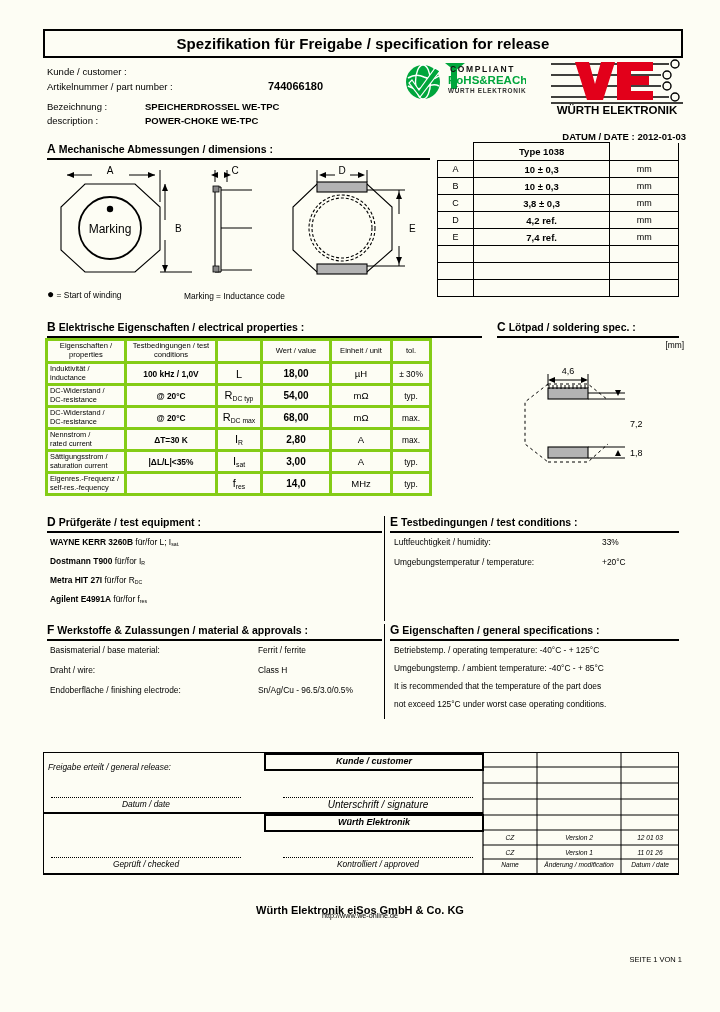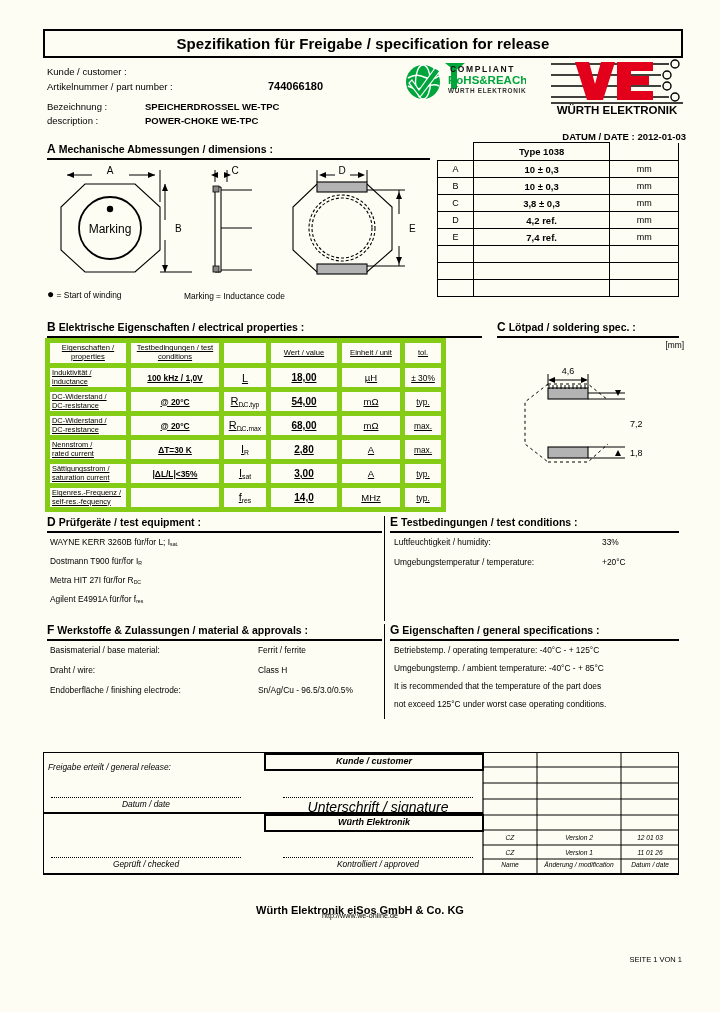--- a/index.html
+++ b/index.html
@@ -38,30 +38,30 @@
   .dimtbl{position:absolute;left:437px;top:142px;width:242px;font-size:9px;}
   .dimtbl td{border:1px solid #000;height:14px;text-align:center;}
   .dimtbl .hd{font-weight:bold;font-size:9.5px;height:15px;}
   .dimtbl .c1{width:30px;}
   .dimtbl .c2{width:122px;font-weight:bold;font-size:9.5px;}
   .dimtbl .c3{width:60px;}
   .dimtbl .nb{border-left:none;border-top:none;border-bottom:none;}
 
   
   .eltbl{position:absolute;left:45px;top:338px;font-size:7.4px;border:1px solid #000;}
-  .eltbl td{border:5px solid #84cc16;padding:0 2px;height:19px;vertical-align:middle;text-decoration:underline;}
+  .eltbl td{border:3px solid #84cc16;padding:0 2px;height:19px;vertical-align:middle;}
   .e-prop{width:72px;line-height:1.12;}
   .e-cond{width:84px;text-align:center;font-weight:bold;font-size:8.4px;}
   .e-sym{width:38px;text-align:center;font-size:11px;}
   .e-val{width:62px;text-align:center;font-weight:bold;font-size:10px;}
   .e-unit{width:54px;text-align:center;font-size:9.5px;}
   .e-tol{width:32px;text-align:center;font-size:8.4px;margin-left:8px;}
   .eltbl .hrow td{font-weight:normal;text-align:center;font-size:7.6px;line-height:1.15;height:20px;}
   sub{font-size:.62em;vertical-align:-.28em;}
-  .b{font-weight:normal;}
+  .b{font-weight:bold;}
 
   
   .relblk{position:absolute;left:43px;top:752px;width:600px;height:124px;font-style:italic;}
   .dotted{border-bottom:1px dotted #000;}
 
   .footer-name{position:absolute;width:720px;top:881px;text-align:center;
     font-size:11px;font-weight:bold;margin-top:23px;}
   .footer-addr{position:absolute;width:720px;top:897px;text-align:center;font-size:7.2px;}
   .footer-url{position:absolute;width:720px;top:911px;text-align:center;font-size:7.2px;}
   .seite{position:absolute;right:38px;top:955px;font-size:7.5px;}
@@ -440,21 +440,21 @@
       </g>
     </svg>
 
     <div style="position:absolute;left:5px;top:10px;font-size:8.4px">Freigabe erteilt / general release:</div>
     <div style="position:absolute;left:222px;top:4px;width:218px;text-align:center;font-size:9px;font-weight:bold">Kunde / customer</div>
     <div style="position:absolute;left:222px;top:65px;width:218px;text-align:center;font-size:9px;font-weight:bold">Würth Elektronik</div>
 
     <div class="dotted" style="position:absolute;left:8px;top:44px;width:190px;height:1px"></div>
     <div style="position:absolute;left:8px;top:47px;width:190px;text-align:center;font-size:8.4px">Datum / date</div>
     <div class="dotted" style="position:absolute;left:240px;top:44px;width:190px;height:1px"></div>
-    <div style="position:absolute;left:240px;top:47px;width:190px;text-align:center;font-size:14px">Unterschrift / signature</div>
+    <div style="position:absolute;left:240px;top:47px;width:190px;text-align:center;font-size:10px">Unterschrift / signature</div>
 
     <div class="dotted" style="position:absolute;left:8px;top:104px;width:190px;height:1px"></div>
     <div style="position:absolute;left:8px;top:107px;width:190px;text-align:center;font-size:8.4px">Geprüft / checked</div>
     <div class="dotted" style="position:absolute;left:240px;top:104px;width:190px;height:1px"></div>
     <div style="position:absolute;left:240px;top:107px;width:190px;text-align:center;font-size:8.4px">Kontrolliert / approved</div>
 
     <div id="rev-list">
         <div style="position: absolute; left: 440px; top: 82px; width: 54px; text-align: center; font-size: 6.6px;">CZ</div>
         <div style="position: absolute; left: 494px; top: 82px; width: 84px; text-align: center; font-size: 6.6px;">Version 2</div>
         <div style="position: absolute; left: 578px; top: 82px; width: 58px; text-align: center; font-size: 6.6px;">12 01 03</div>

